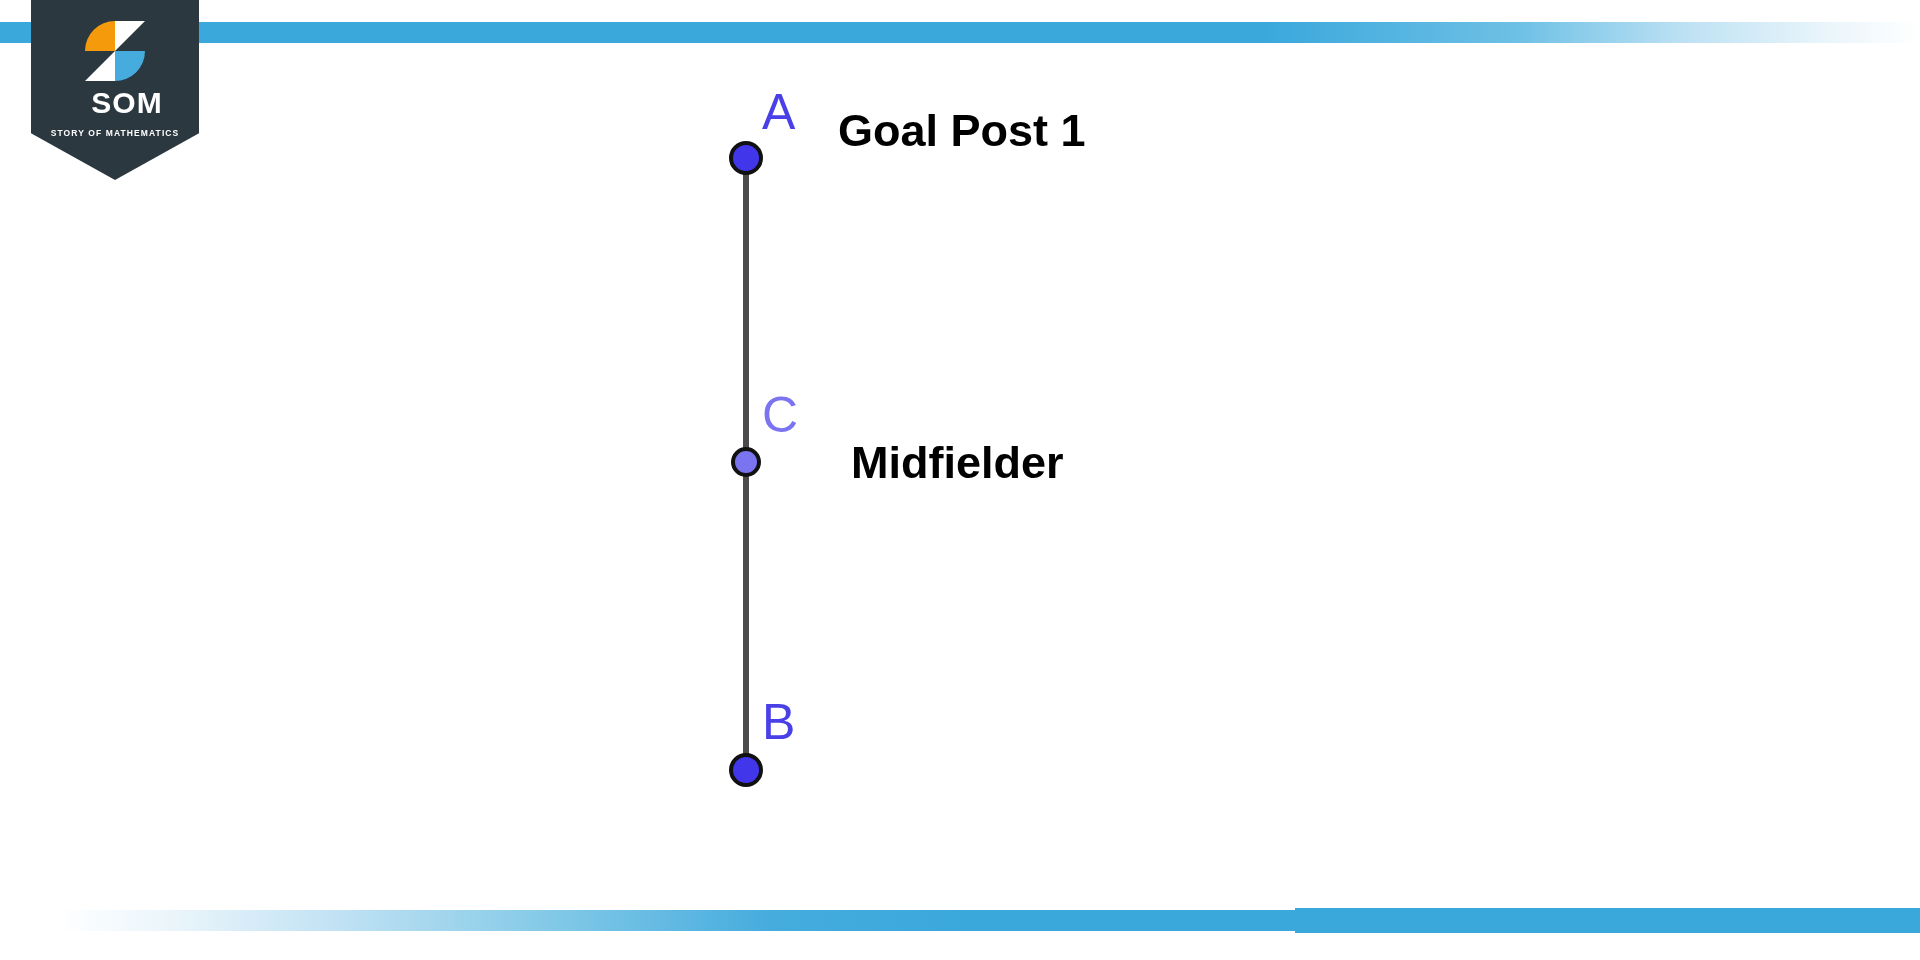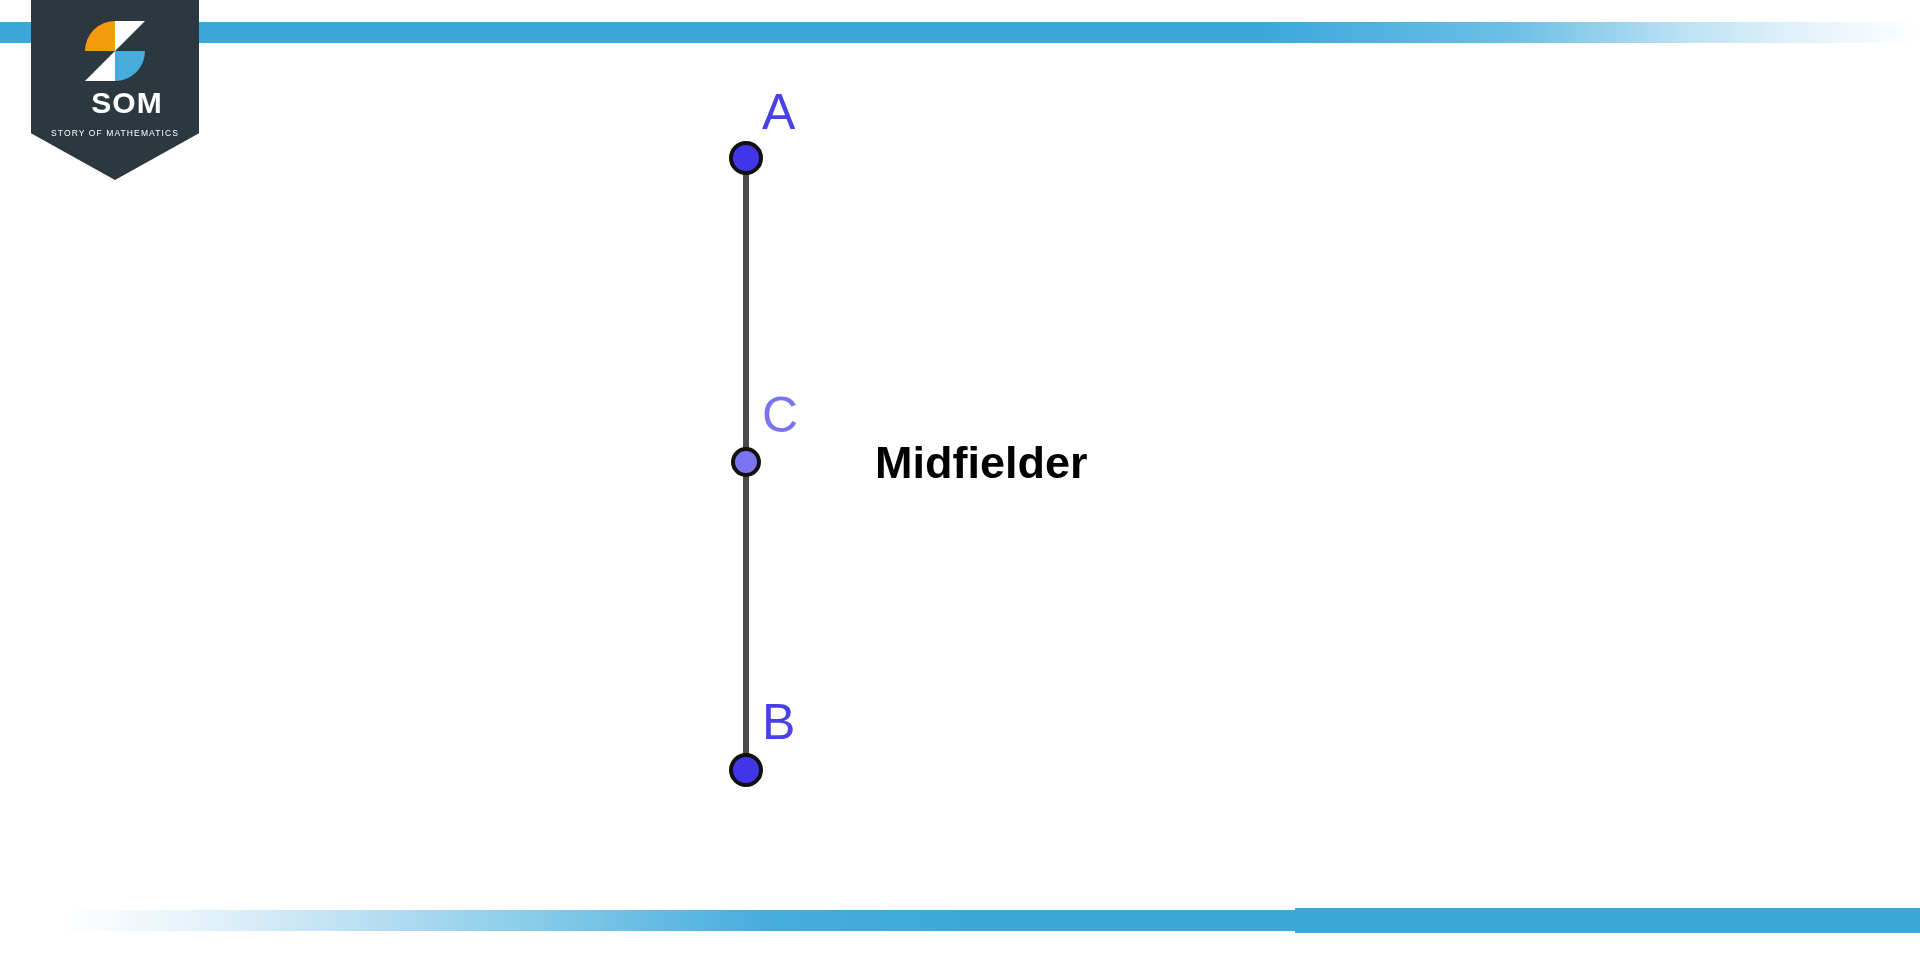--- a/index.html
+++ b/index.html
@@ -89,21 +89,21 @@
     margin-left: 12px;
   }
   .logo-tagline {
     position: absolute;
     left: 0;
     top: 129px;
     width: 168px;
     text-align: center;
     color: #ffffff;
     font-family: "Liberation Sans", sans-serif;
-    font-weight: normal;
+    font-weight: bold;
     font-size: 8.5px;
     letter-spacing: 1.1px;
     line-height: 1;
   }
 
   
   .figure-layer {
     position: absolute;
     left: 0;
     top: 0;
@@ -160,17 +160,18 @@
 
     <circle cx="746" cy="462" r="13" fill="#7B74F0" stroke="#111111" stroke-width="4"></circle>
 
     <circle cx="746" cy="770" r="15" fill="#4236EB" stroke="#111111" stroke-width="4"></circle>
   </svg>
 
   <div class="pt-label" style="left:762px; top:87px;  color:#4A40E8;">A</div>
   <div class="pt-label" style="left:762px; top:390px; color:#7B74F0;">C</div>
   <div class="pt-label" style="left:762px; top:697px; color:#4A40E8;">B</div>
 
-  <div class="pt-caption" style="left:851px; top:440px;margin-left:24px;">Midfielder</div>
+  <div class="pt-caption" style="left:838px; top:108px;">Goal Post 1</div>
+  <div class="pt-caption" style="left:851px; top:440px;">Midfielder</div>
 </div>
 
 <div class="banner-bottom"></div>
 <div class="banner-bottom-step"></div>
 
 </body></html>

